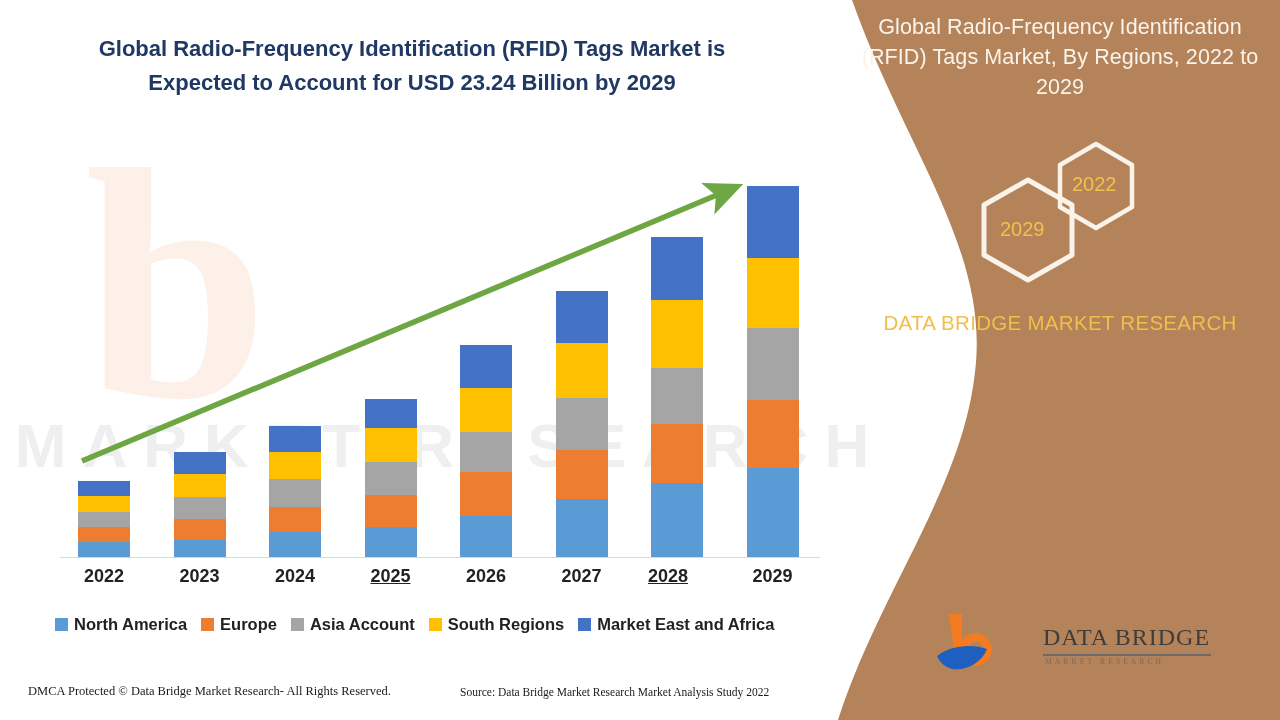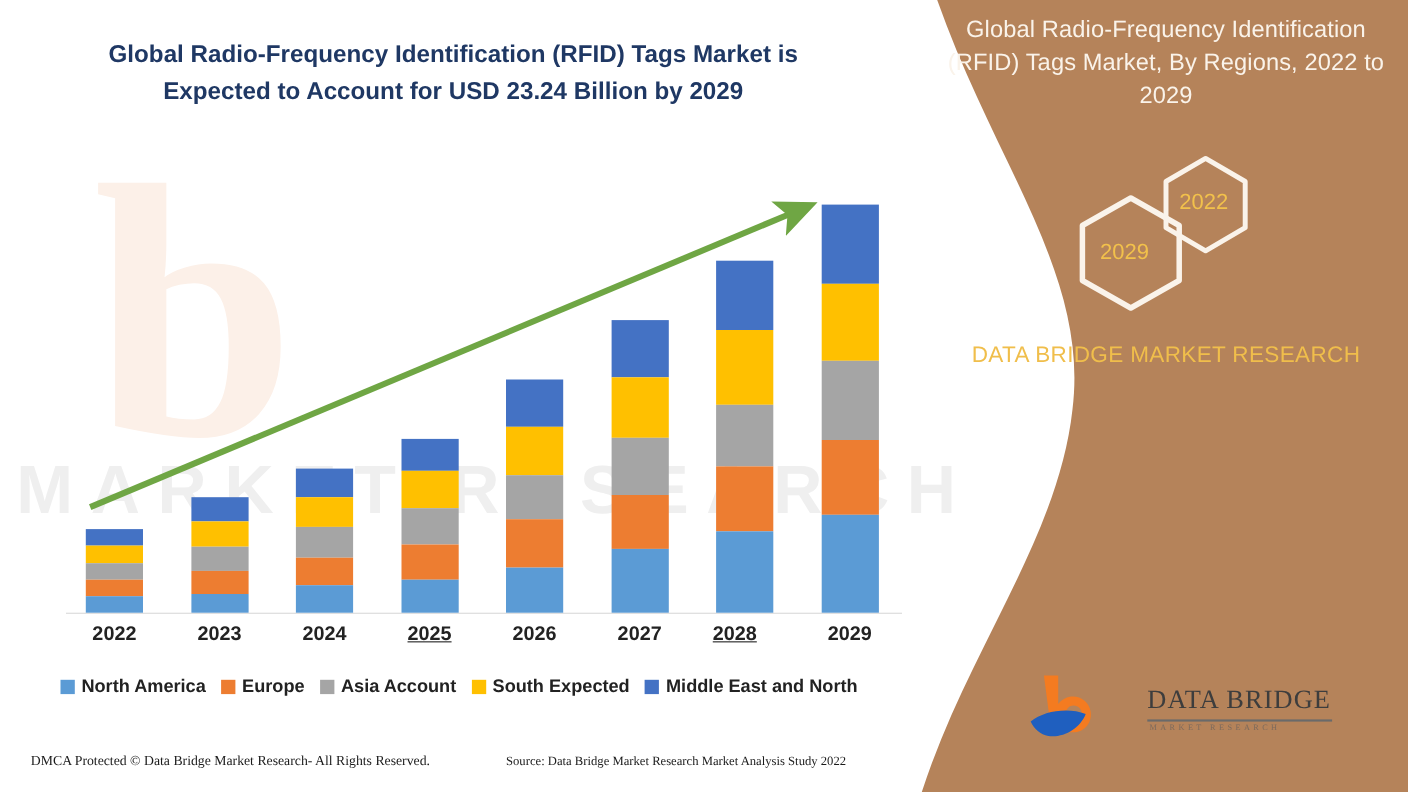--- a/index.html
+++ b/index.html
@@ -223,25 +223,25 @@
       <div class="legend-item">
         <span class="legend-swatch" style="background: rgb(237, 125, 49);"></span>
         <span class="legend-label">Europe</span>
       </div>
       <div class="legend-item">
         <span class="legend-swatch" style="background: rgb(165, 165, 165);"></span>
         <span class="legend-label">Asia Account</span>
       </div>
       <div class="legend-item">
         <span class="legend-swatch" style="background: rgb(255, 192, 0);"></span>
-        <span class="legend-label">South Expected</span>
+        <span class="legend-label">South Regions</span>
       </div>
       <div class="legend-item">
         <span class="legend-swatch" style="background: rgb(68, 114, 196);"></span>
-        <span class="legend-label">Middle East and North</span>
+        <span class="legend-label">Market East and Africa</span>
       </div>
     </div>
 
   <div class="footer-left">DMCA Protected © Data Bridge Market Research- All Rights Reserved.</div>
   <div class="footer-src">Source: Data Bridge Market Research Market Analysis Study 2022</div>
 
   <div class="panel-content">
     <div class="panel-title">Global Radio-Frequency Identification (RFID) Tags Market, By Regions, 2022 to 2029</div>
 
     <div class="hex-wrap">

